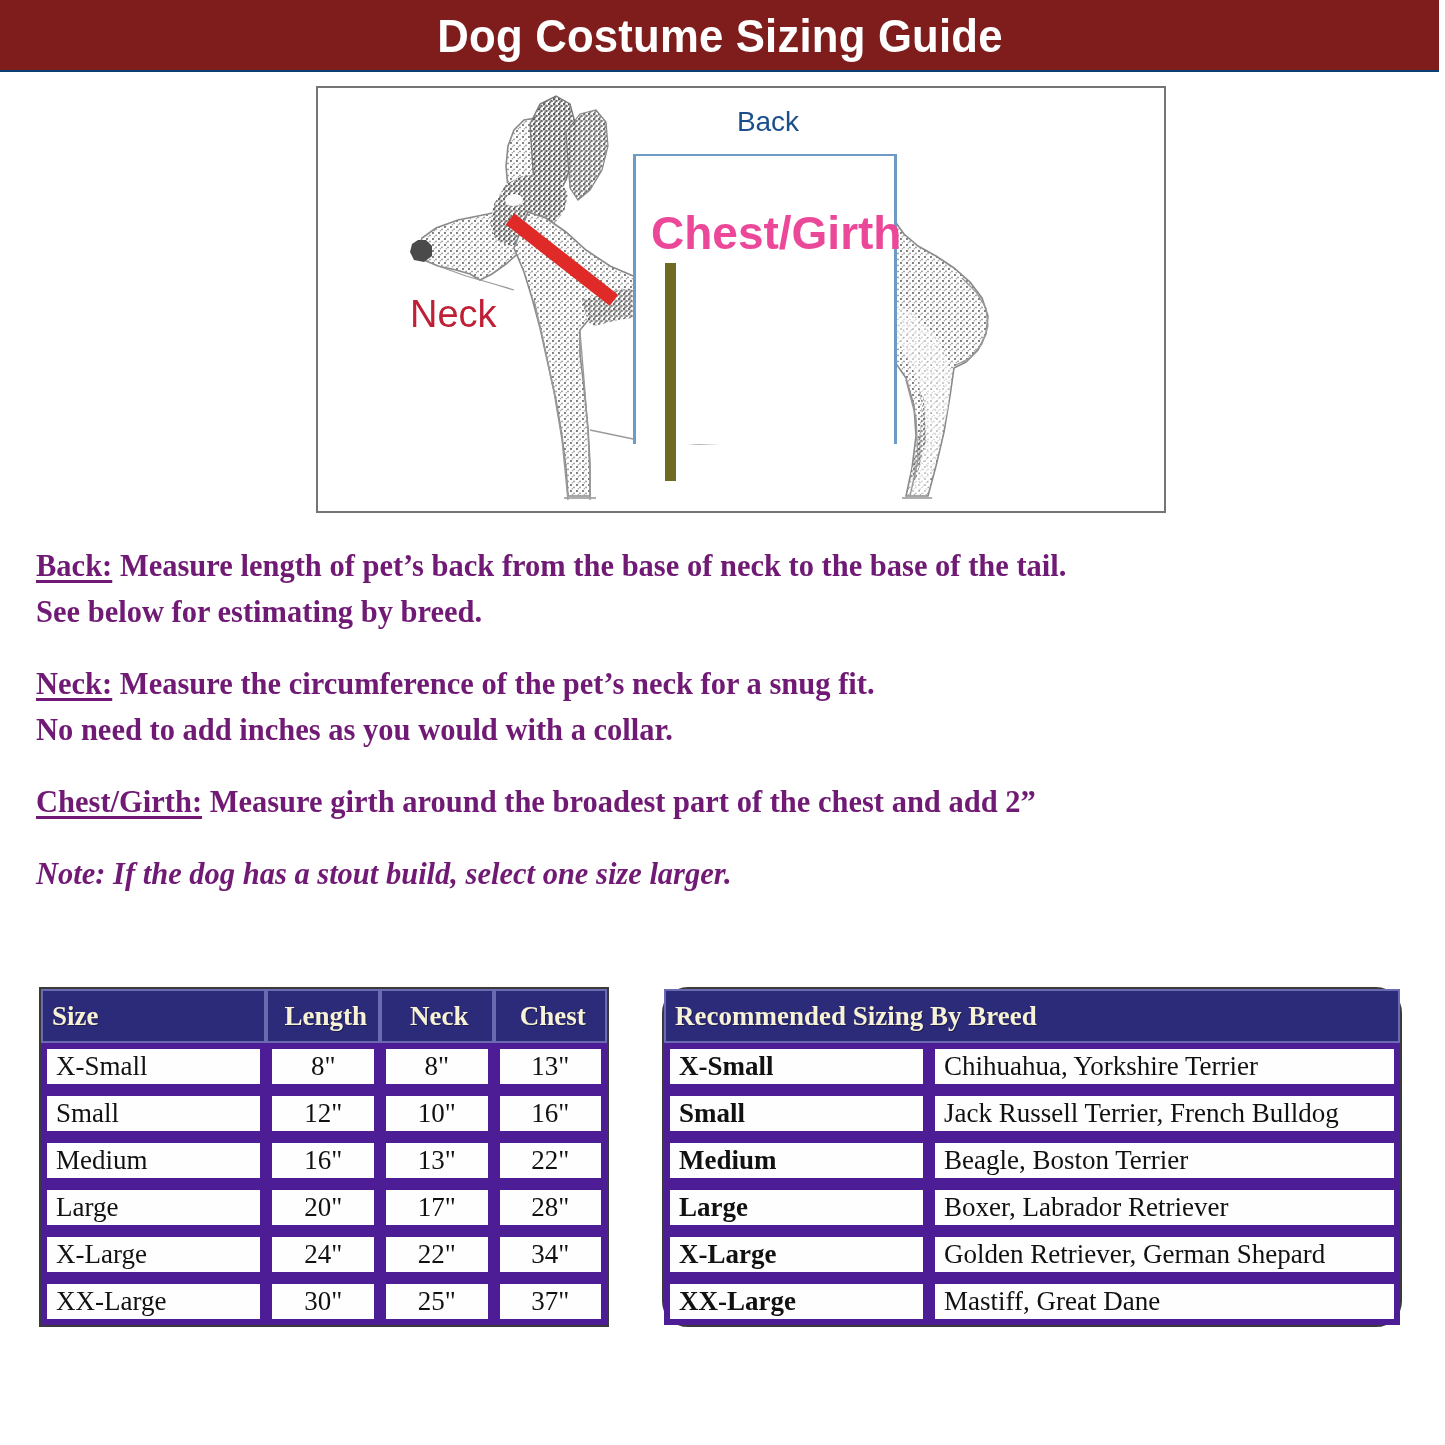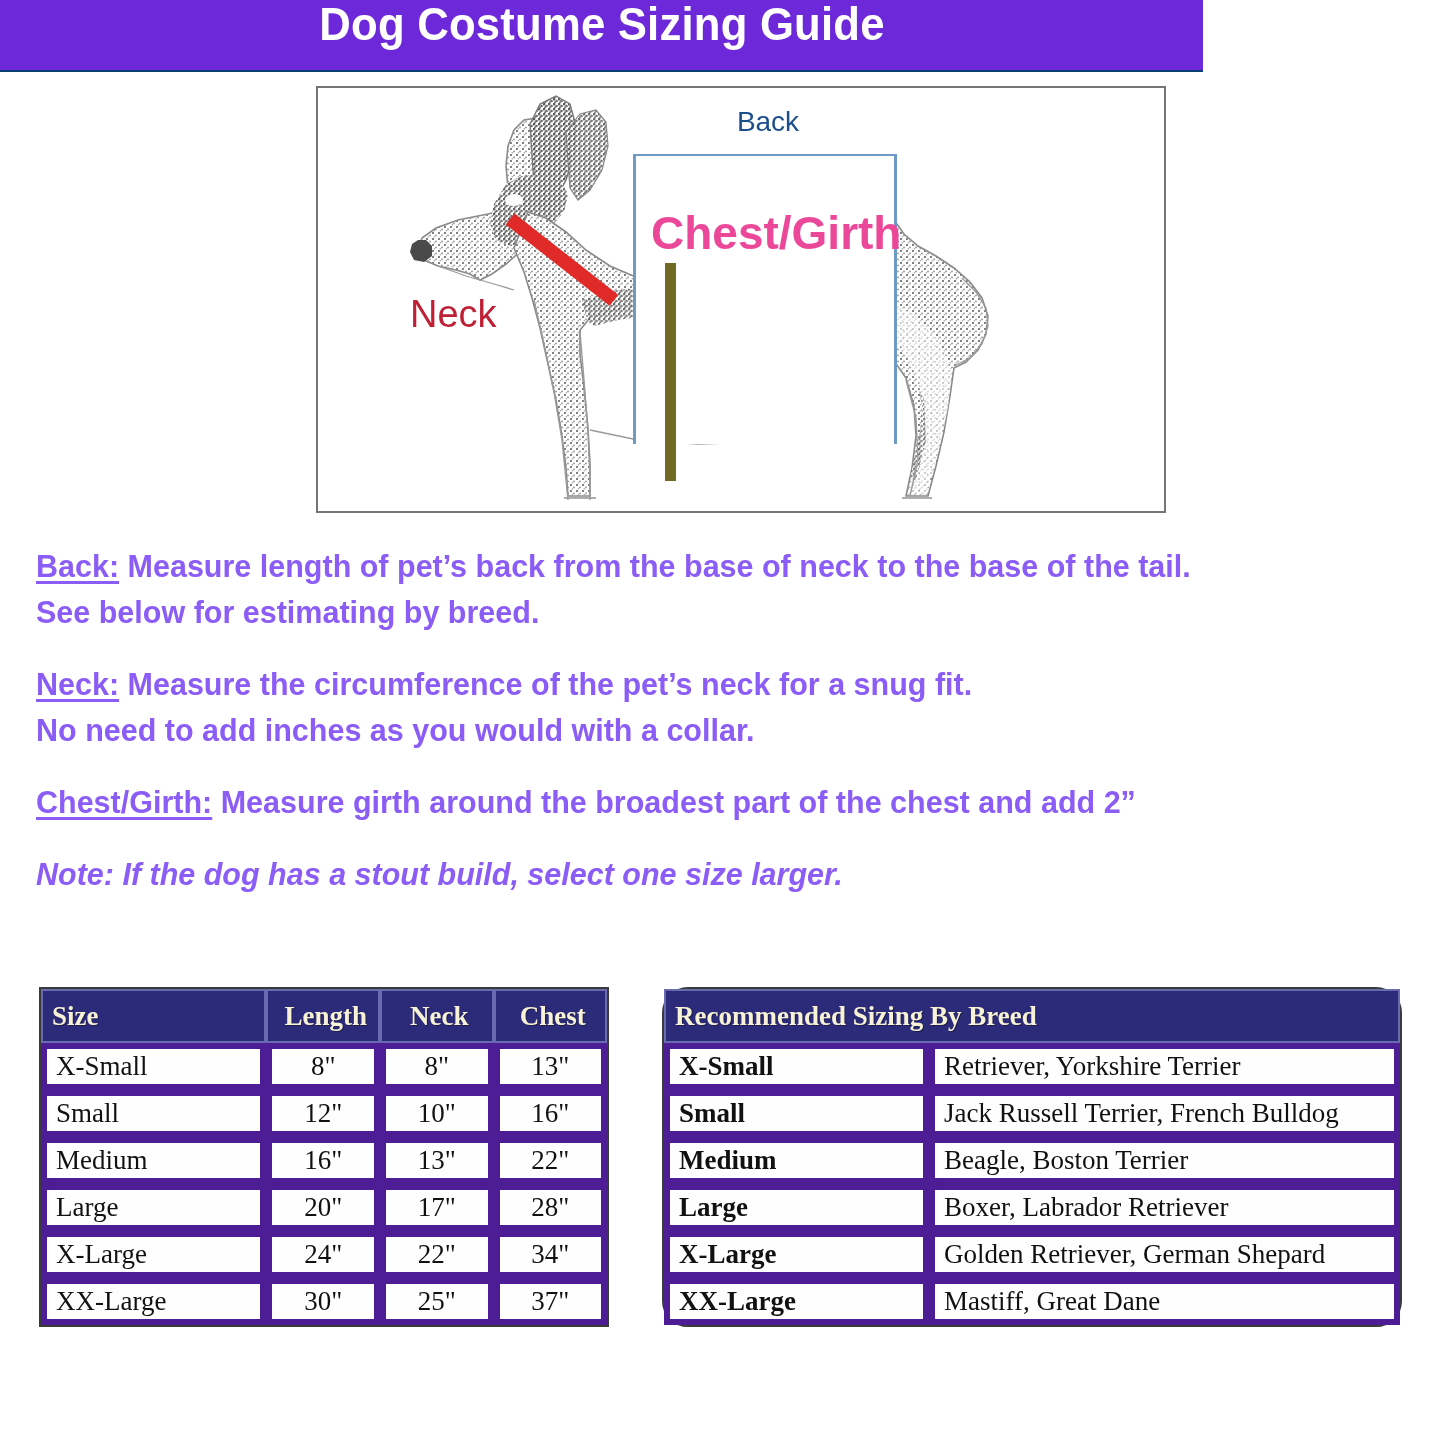--- a/index.html
+++ b/index.html
@@ -7,24 +7,24 @@
     width: 1445px; height: 1445px;
     background: #ffffff;
     font-family: "Liberation Sans", sans-serif;
     overflow: hidden;
   }
   #page { position: relative; width: 1445px; height: 1445px; background: #fff; }
 
   
   #header-banner {
     position: absolute; left: 0; top: 0;
-    width: 1203px; height: 72px;
-    background: #6d28d9;
+    width: 1439px; height: 72px;
+    background: #7f1d1d;
     border-bottom: 2px solid #0a3f74;
-    display: flex; justify-content: center;
+    display: flex; align-items: center; justify-content: center;
   }
   #header-title {
     color: #ffffff;
     font-family: "Liberation Sans", sans-serif;
     font-size: 47px;
     font-weight: bold;
     letter-spacing: 0.2px;
     transform: scaleX(0.93);
     transform-origin: center;
     white-space: nowrap;
@@ -98,22 +98,22 @@
     transform: rotate(38deg);
     transform-origin: 0 50%;
     border-radius: 1px;
   }
 
   
   #instructions {
     position: absolute;
     left: 36px; top: 543px;
     width: 1370px;
-    color: #8b5cf6;
-    font-family: Liberation Sans, sans-serif;
+    color: #701a75;
+    font-family: Liberation Serif, serif;
     font-weight: bold;
     font-size: 30.5px;
     line-height: 46px;
   }
   #instructions .para { margin-bottom: 26px; }
   #instructions .lbl { text-decoration: underline; text-underline-offset: 4px; }
   #instructions .note { font-style: italic; font-weight: bold; }
 
   
   .sz-table {
@@ -366,21 +366,21 @@
 
   <table class="sz-table" id="table-breeds">
     <thead>
       <tr>
         <th class="hdr-cell" colspan="2">Recommended Sizing By Breed</th>
       </tr>
     </thead>
     <tbody>
       <tr>
         <td class="b-size">X-Small</td>
-        <td class="b-breed">Retriever, Yorkshire Terrier</td>
+        <td class="b-breed">Chihuahua, Yorkshire Terrier</td>
       </tr>
       <tr>
         <td class="b-size">Small</td>
         <td class="b-breed">Jack Russell Terrier, French Bulldog</td>
       </tr>
       <tr>
         <td class="b-size">Medium</td>
         <td class="b-breed">Beagle, Boston Terrier</td>
       </tr>
       <tr>

